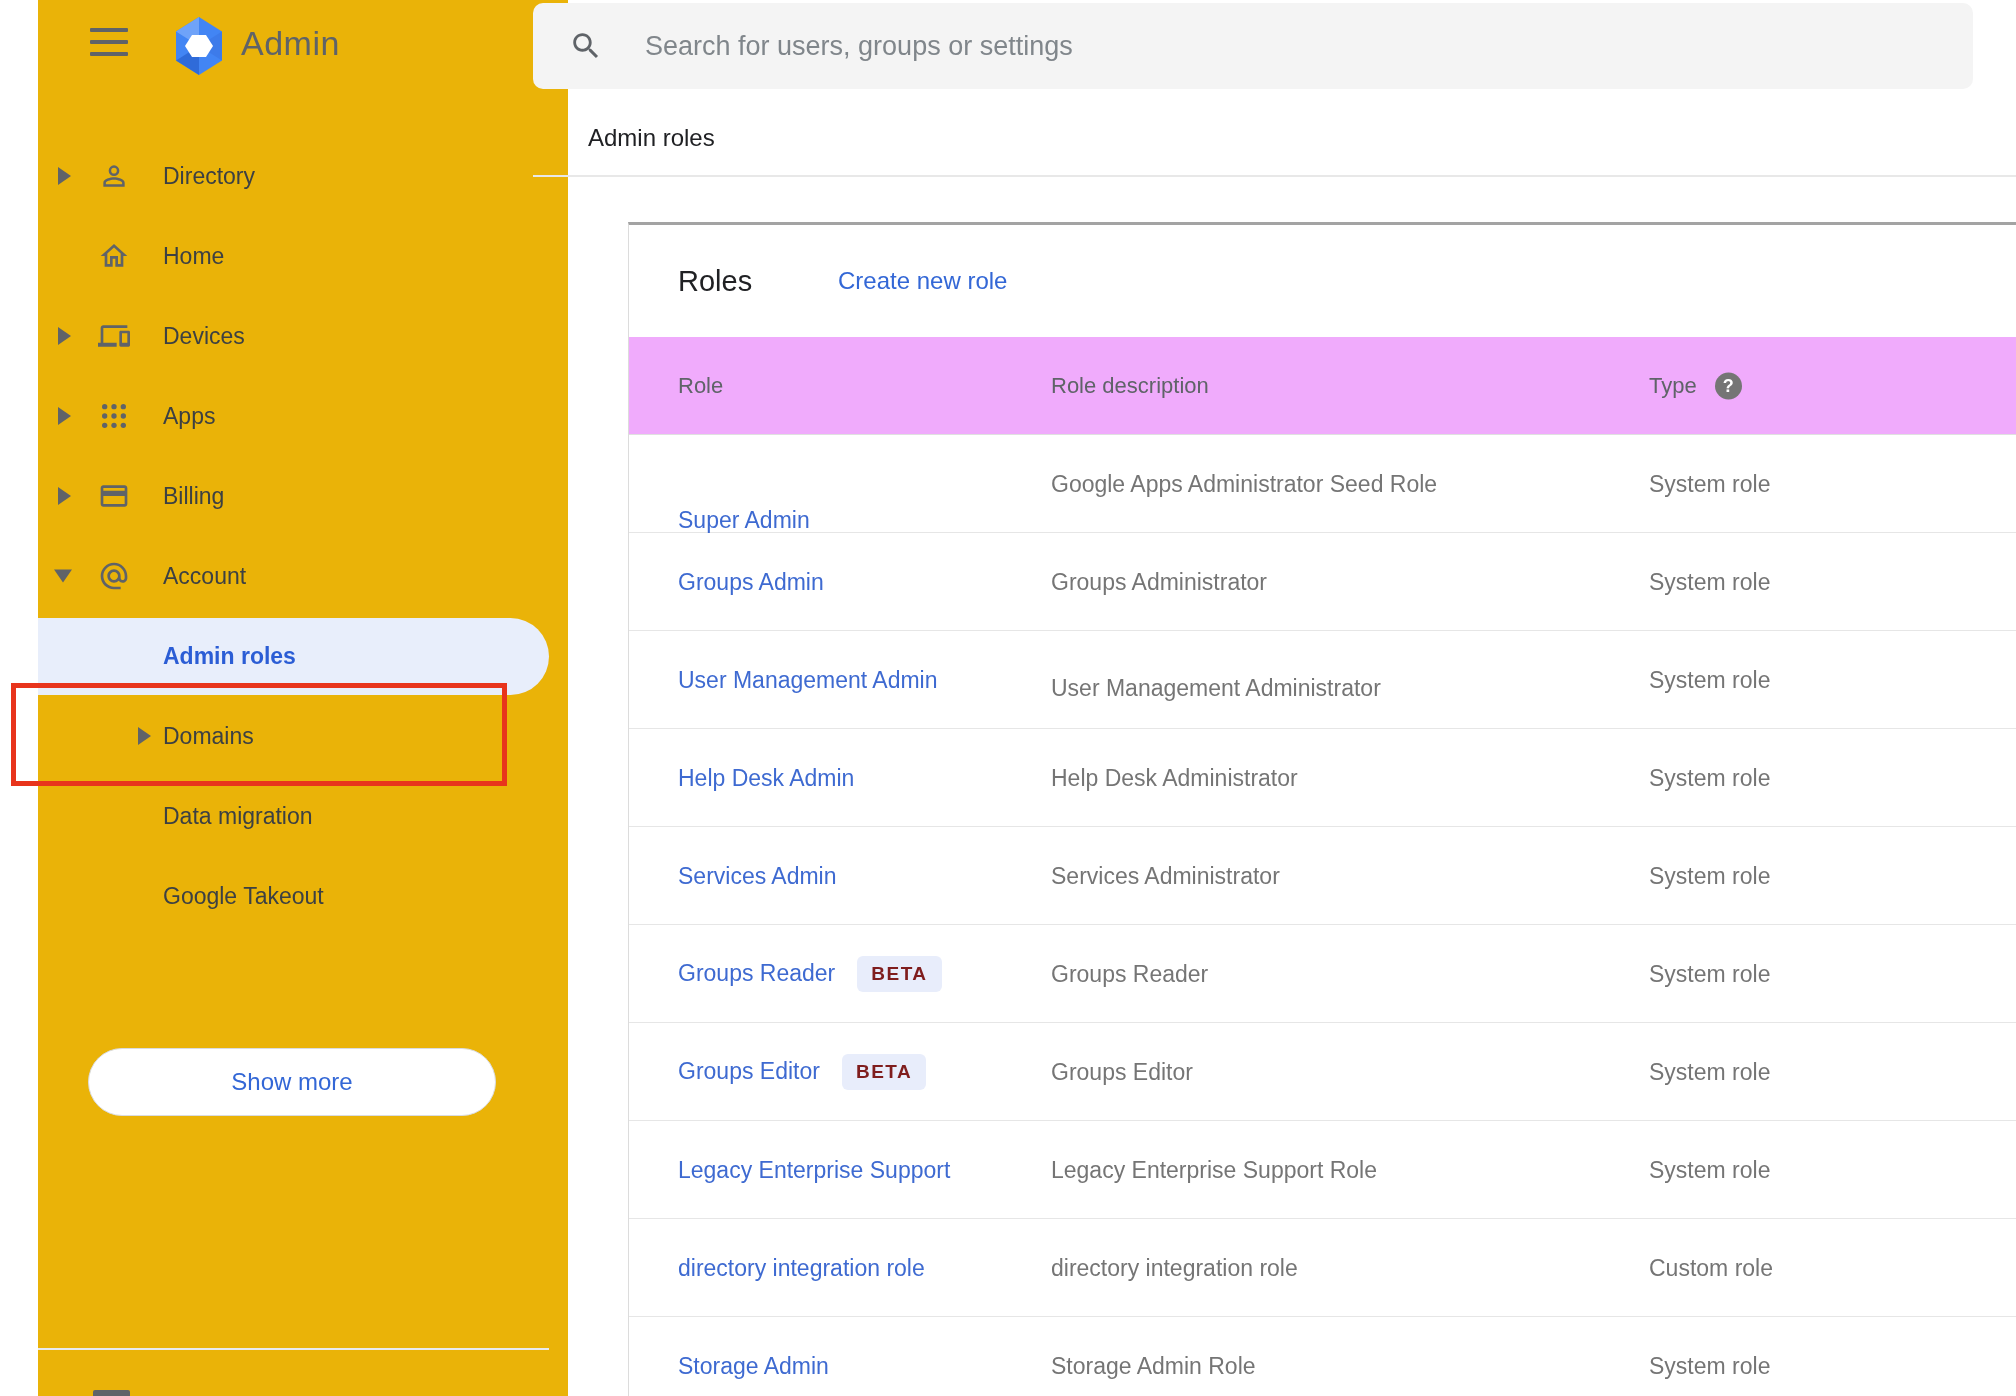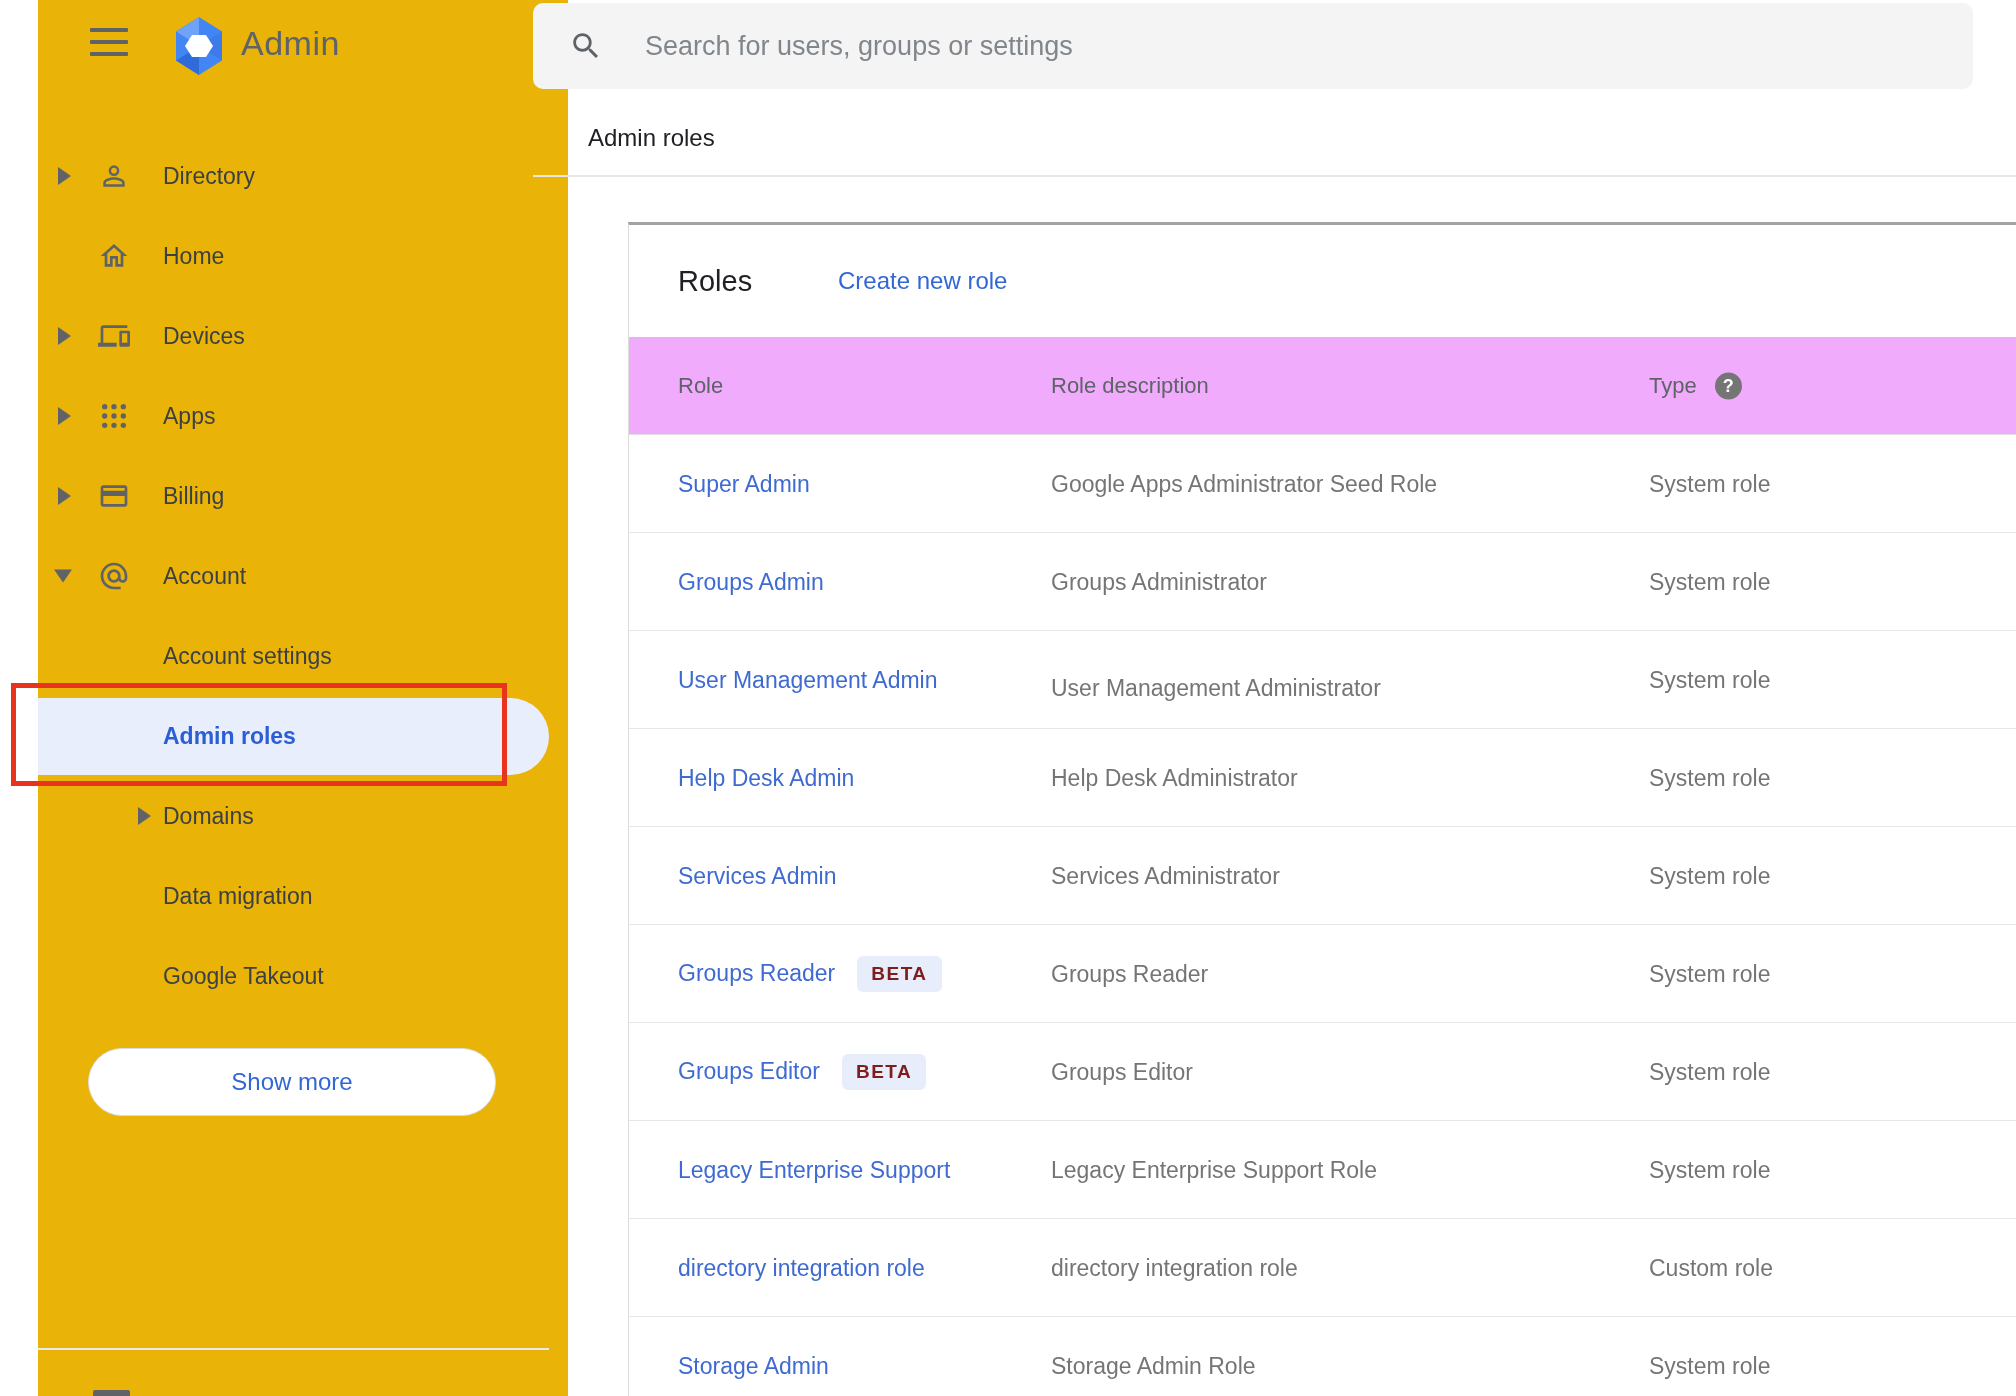--- a/index.html
+++ b/index.html
@@ -138,23 +138,20 @@
           </svg></span>
         <span class="lbl">Billing</span>
       </div>
       <div class="nav-item">
         <div class="arrow down"></div>
         <span class="nav-icon"><svg viewBox="0 0 24 24">
             <path d="M12 2C6.48 2 2 6.48 2 12s4.48 10 10 10h5v-2h-5c-4.34 0-8-3.66-8-8s3.66-8 8-8 8 3.66 8 8v1.43c0 .79-.71 1.57-1.5 1.57s-1.5-.78-1.5-1.57V12c0-2.76-2.24-5-5-5s-5 2.24-5 5 2.24 5 5 5c1.38 0 2.64-.56 3.54-1.47.65.89 1.77 1.47 2.96 1.47 1.97 0 3.5-1.6 3.5-3.57V12c0-5.52-4.48-10-10-10zm0 13c-1.66 0-3-1.34-3-3s1.34-3 3-3 3 1.34 3 3-1.34 3-3 3z"></path>
           </svg></span>
         <span class="lbl">Account</span>
       </div>
-      <div class="nav-item">
-        <span class="lbl">Account settings</span>
-      </div>
       <div class="nav-item active">
         <div class="pill"></div>
         <span class="lbl">Admin roles</span>
       </div>
       <div class="nav-item">
         <div class="arrow right sub"></div>
         <span class="lbl">Domains</span>
       </div>
       <div class="nav-item">
         <span class="lbl">Data migration</span>
@@ -196,21 +193,21 @@
     <div class="hdr col-role" style="position: absolute;">Role</div>
     <div class="hdr col-desc" style="position: absolute;">Role description</div>
     <div class="hdr col-type" style="position: absolute;">
       <span>Type</span>
       <span id="help-icon">?</span>
     </div>
   </div>
 
   <div id="tbody">
       <div class="trow">
-        <div class="cell role-link col-role" style="position: absolute;">
+        <div class="cell role-link col-role" style="position: absolute; margin-top: 36px;">
           <span>Super Admin</span>
         </div>
         <div class="cell desc col-desc" style="position: absolute;">Google Apps Administrator Seed Role</div>
         <div class="cell type col-type" style="position: absolute;">System role</div>
       </div>
       <div class="trow">
         <div class="cell role-link col-role" style="position: absolute;">
           <span>Groups Admin</span>
         </div>
         <div class="cell desc col-desc" style="position: absolute;">Groups Administrator</div>

